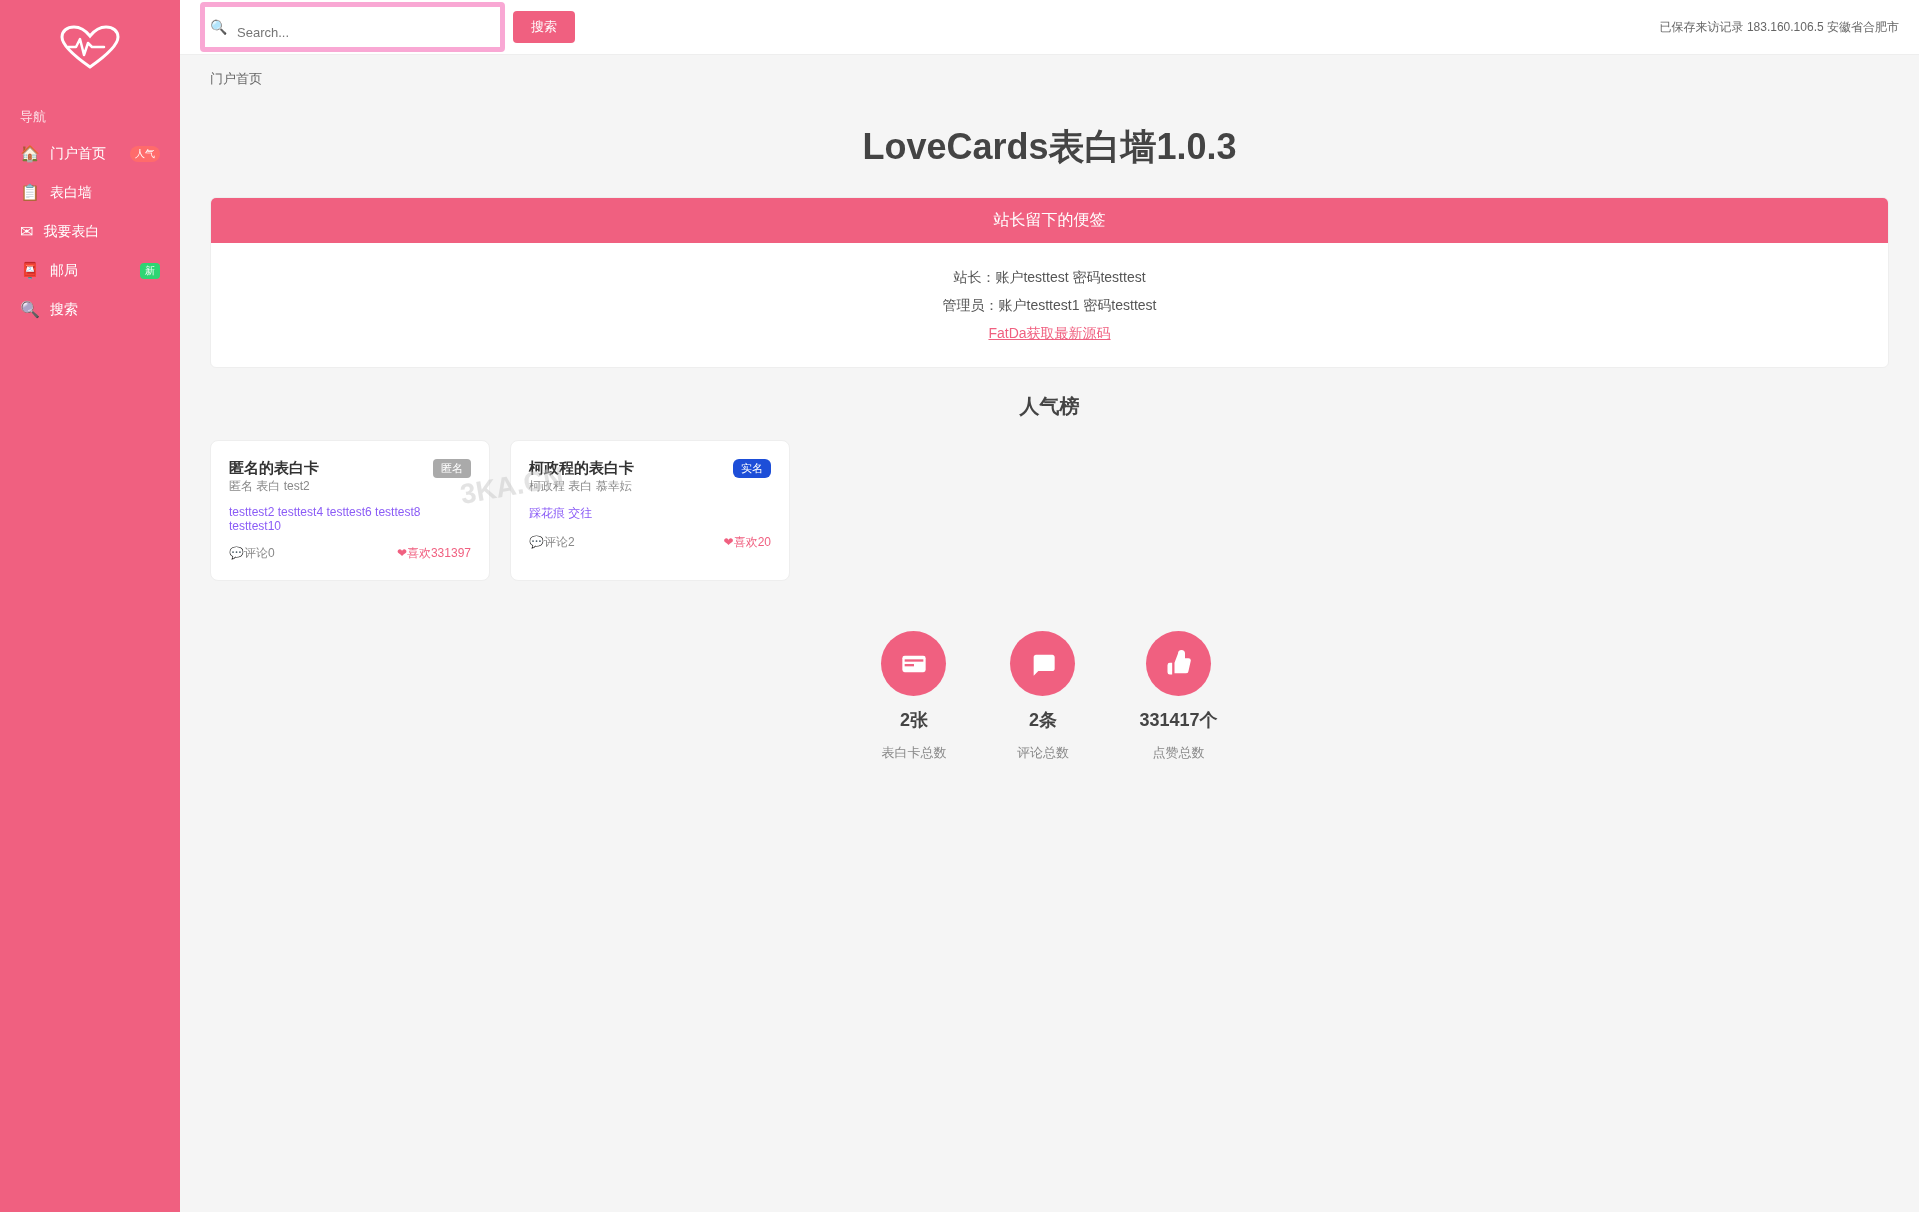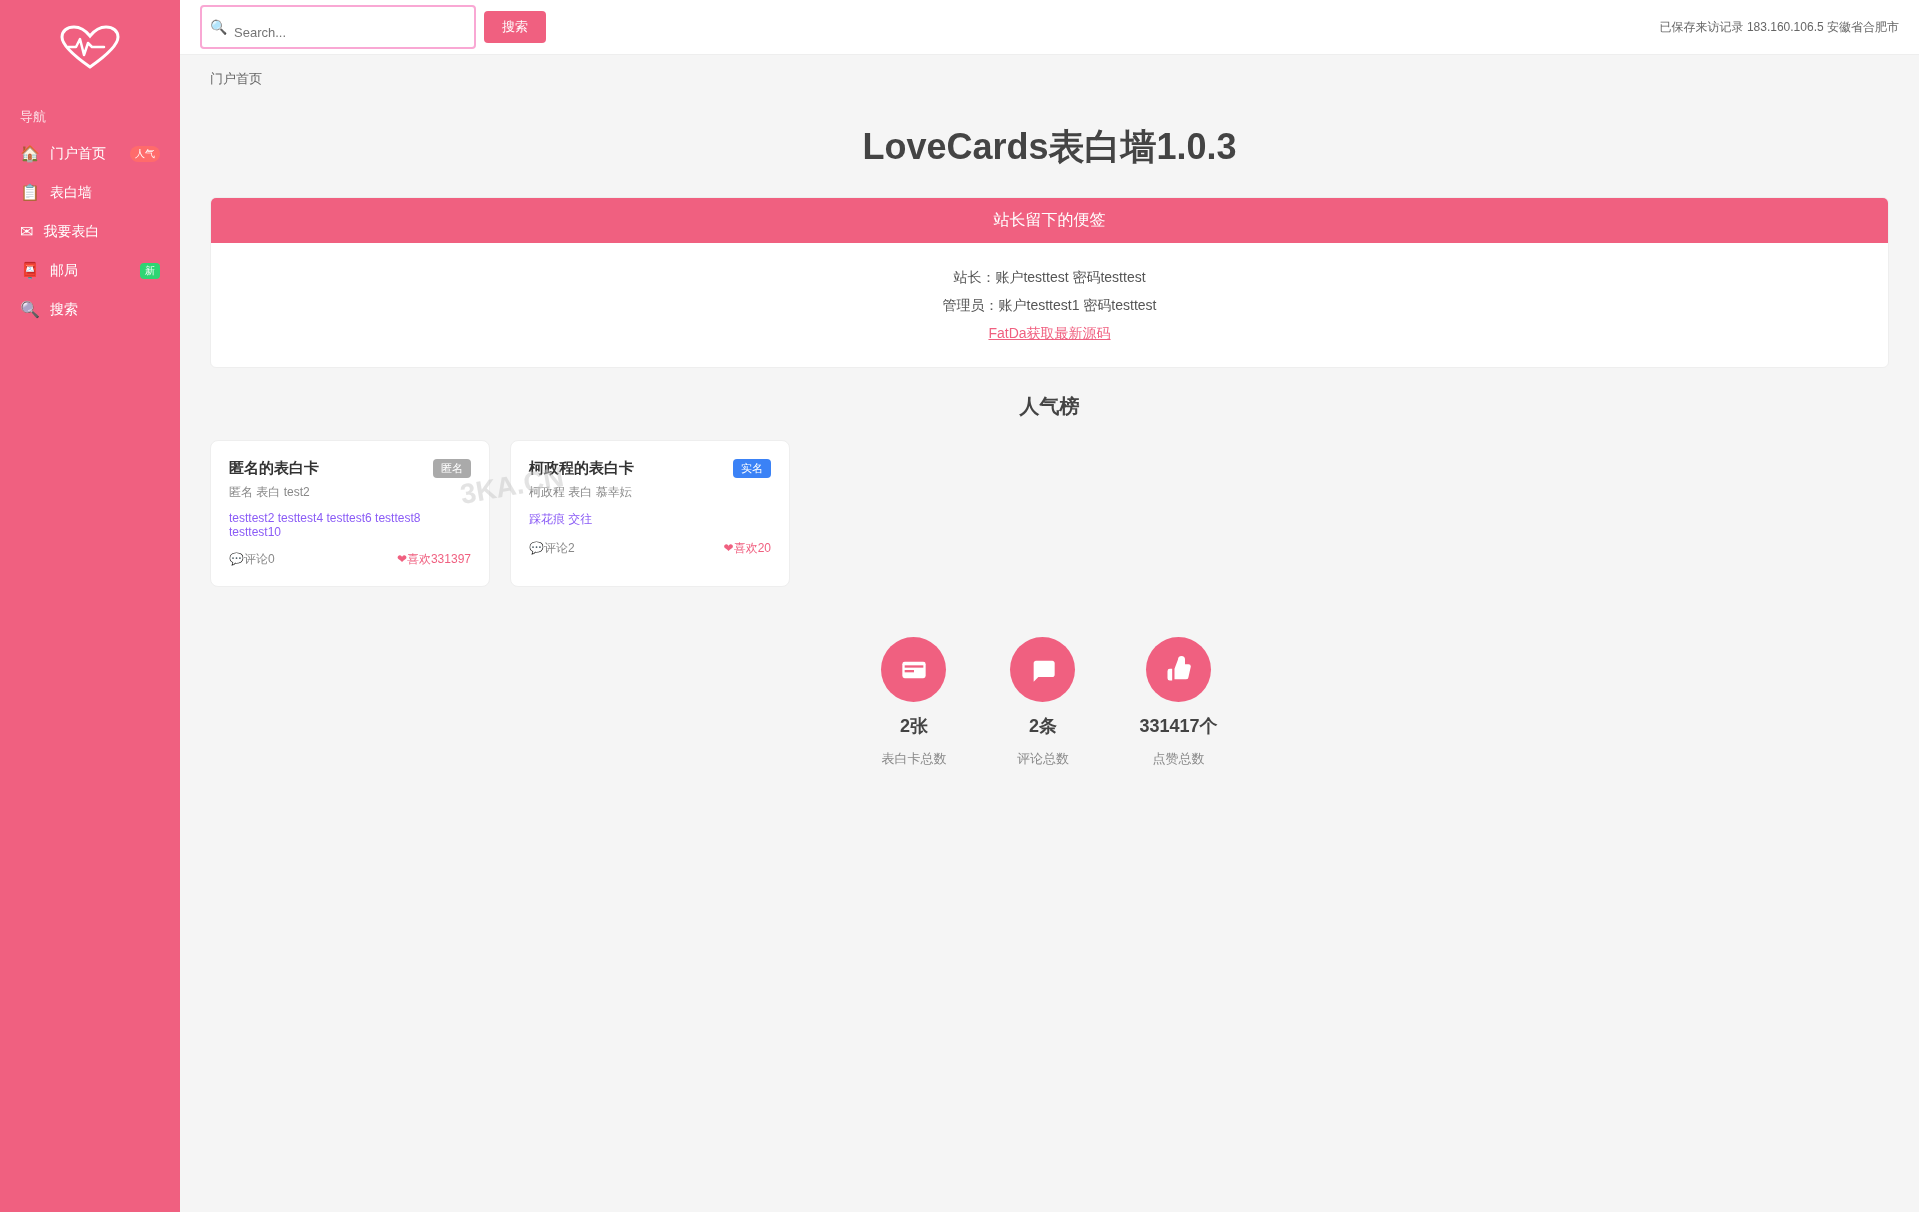--- a/index.html
+++ b/index.html
@@ -94,24 +94,24 @@
       align-items: center;
     }
     #topbar .search-icon-inside {
       position: absolute;
       left: 10px;
       color: #aaa;
       font-size: 14px;
     }
     #topbar input {
       padding: 18px 12px 7px 32px;
-      border: 2px solid #f9a8d4;
+      border: 5px solid #f9a8d4;
       border-radius: 4px;
       font-size: 13px;
-      width: 276px;
+      width: 305px;
       outline: none;
       color: #888;
     }
     #topbar .search-btn {
       background: #f06080;
       color: white;
       border: none;
       padding: 7px 18px;
       border-radius: 4px;
       cursor: pointer;
@@ -196,35 +196,34 @@
       border-radius: 8px;
       padding: 18px;
       flex: 1;
       max-width: 280px;
       border: 1px solid #eee;
     }
     .card-header {
       display: flex;
       justify-content: space-between;
       align-items: flex-start;
-      margin-bottom: 6px;
     }
     .card-title {
       font-size: 15px;
       font-weight: bold;
       color: #333;
     }
     .card-tag {
       font-size: 11px;
       padding: 2px 8px;
       border-radius: 4px;
       color: white;
     }
     .tag-anon { background: #aaa; }
-    .tag-real { background: #3b82f6; }
+    .tag-real { background: #1d4ed8; border-radius: 6px; }
     .card-subtitle {
       font-size: 12px;
       color: #888;
       margin-bottom: 10px;
     }
     .card-tags-list {
       font-size: 12px;
       color: #8b5cf6;
       margin-bottom: 12px;
     }

